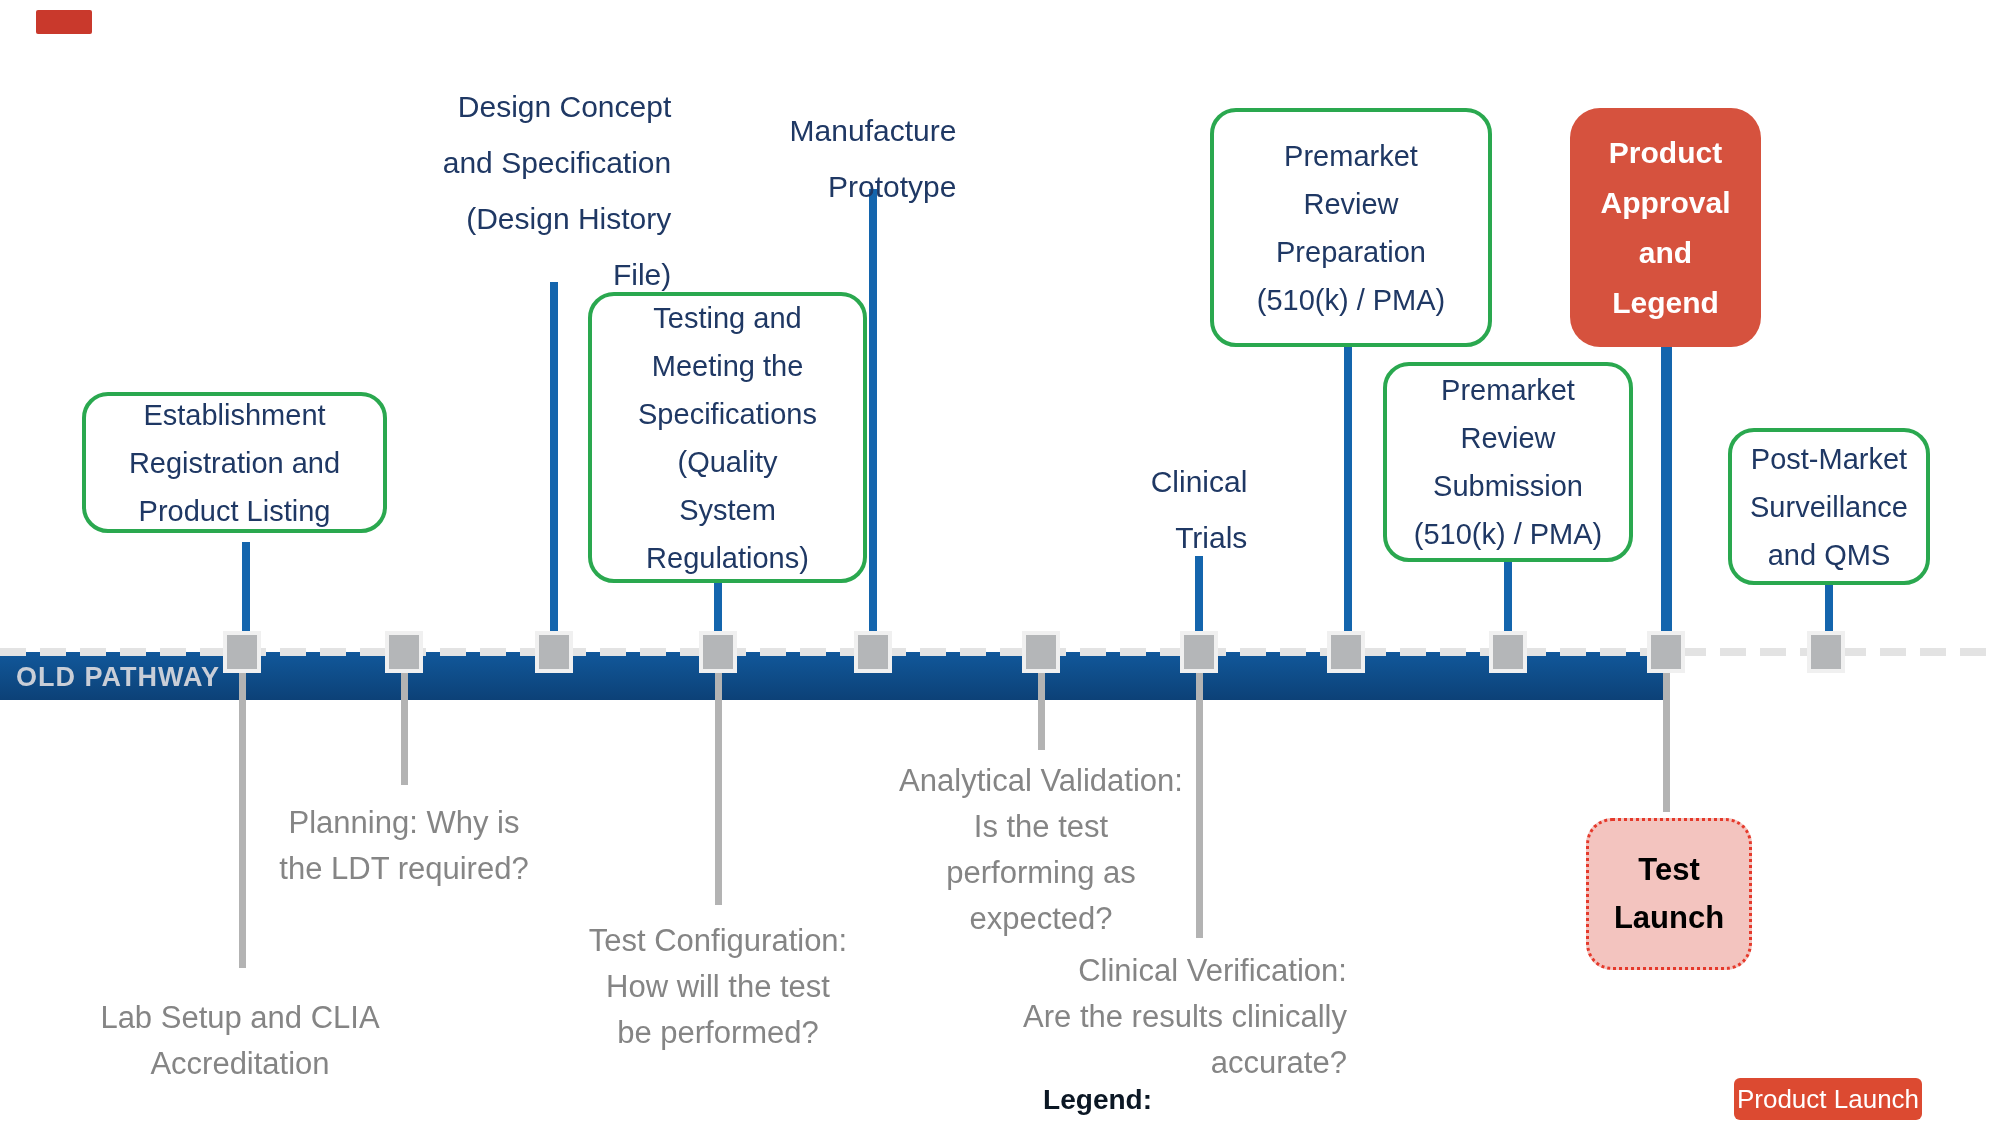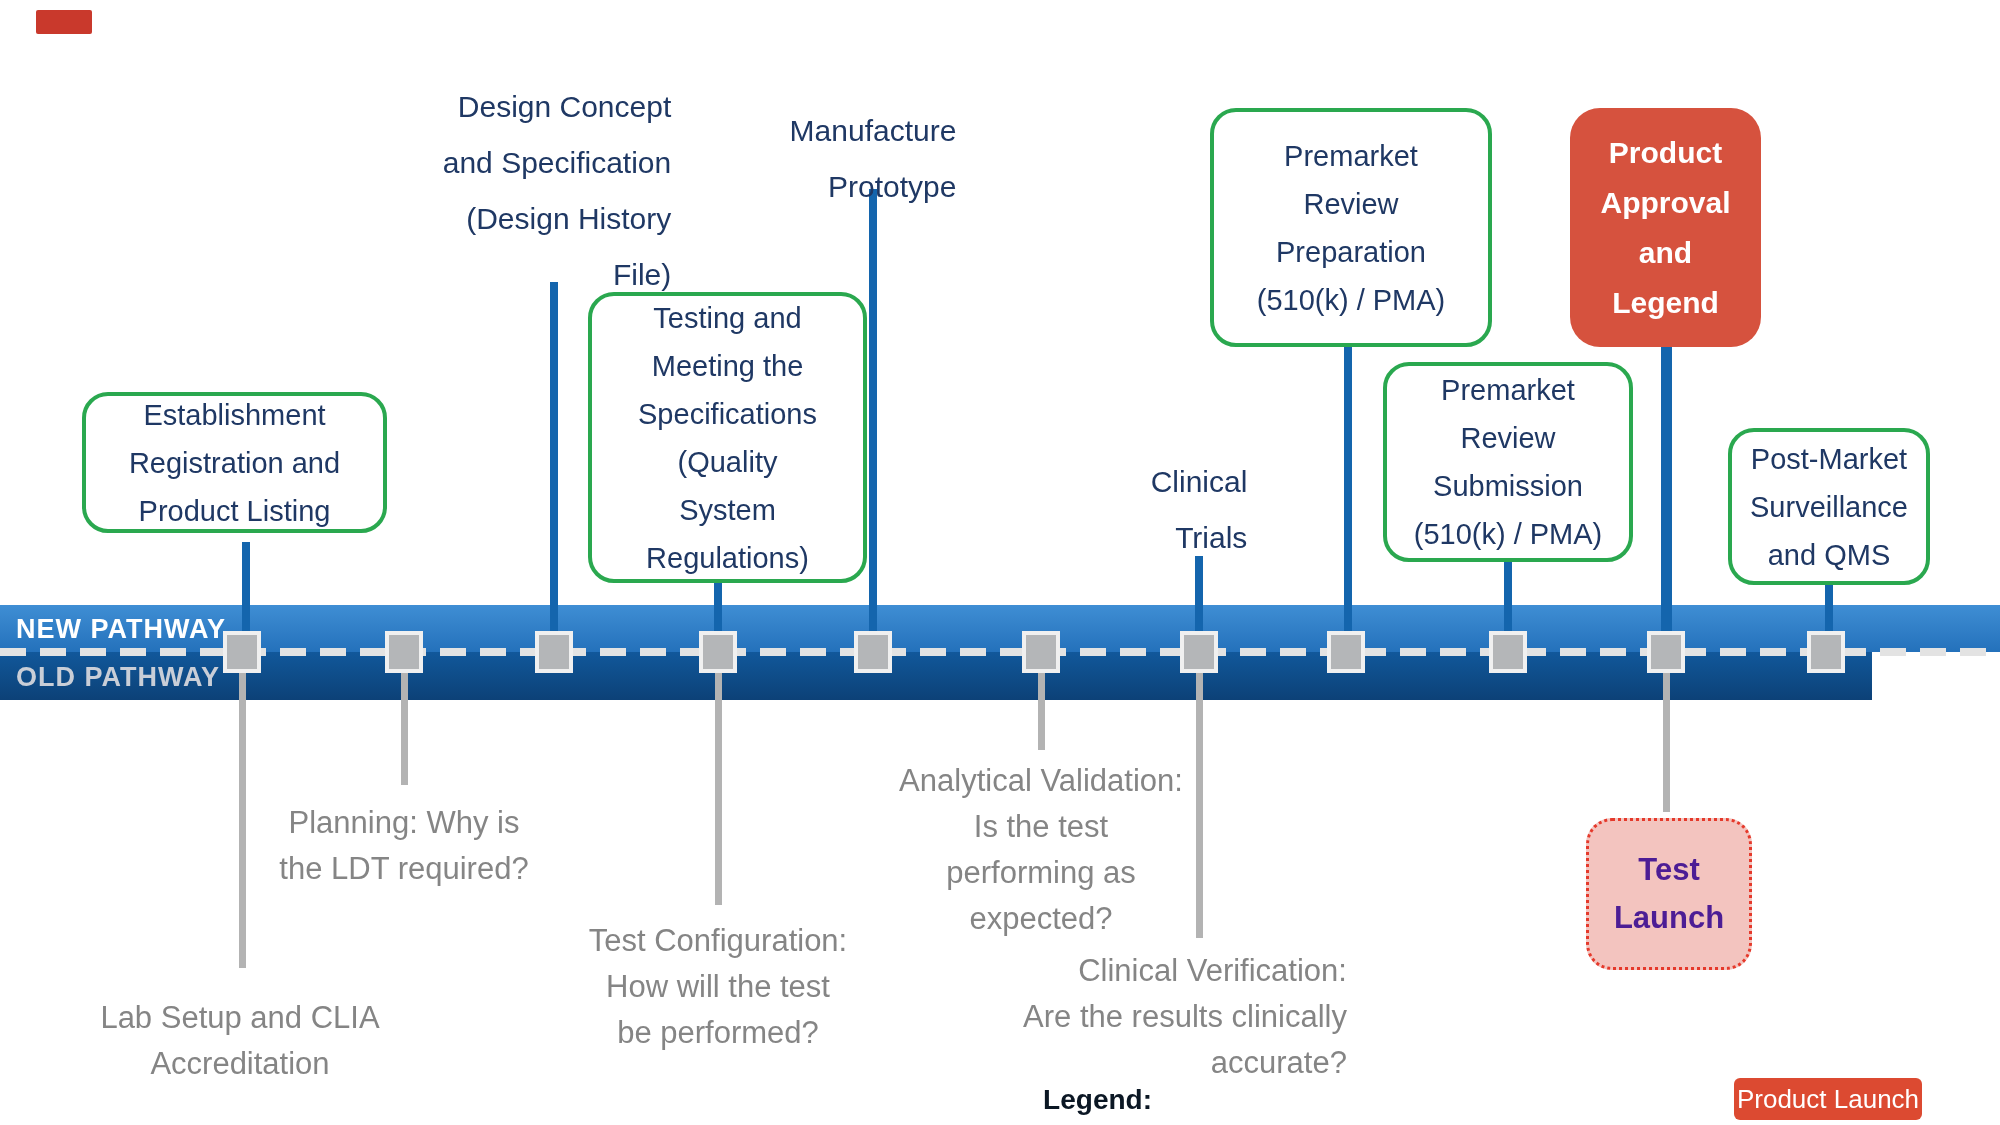--- a/index.html
+++ b/index.html
@@ -21,61 +21,58 @@
     --marker-border:#f0f0f0;
   }
   html,body{margin:0;padding:0;background:#fff;}
   .canvas{
     position:relative;width:2000px;height:1125px;background:#ffffff;overflow:hidden;
     font-family:"Liberation Sans", sans-serif;
   }
   .corner-mark{position:absolute;left:36px;top:10px;width:56px;height:24px;background:#c9392c;border-radius:2px;}
   .bar-new{position:absolute;left:0;top:605px;width:2000px;height:47px;
     background:linear-gradient(180deg,var(--bar-light-1),var(--bar-light-2));z-index:1;}
-  .bar-old{position:absolute;left:0;top:652px;width:1872px;height:48px;
-    background:linear-gradient(180deg,var(--bar-dark-1),var(--bar-dark-2));z-index:1;}
+  .bar-old{position:absolute;left:0;top:652px;width:1624px;height:48px;
+    background:linear-gradient(180deg,var(--bar-dark-1),var(--bar-dark-2));z-index:1;padding-left:40px;}
   .bar-label{position:absolute;left:16px;font-size:27px;font-weight:bold;letter-spacing:1px;white-space:nowrap;}
   .bar-label.new{top:9px;color:#ffffff;}
   .bar-label.old{top:10px;color:#c9ced7;}
   .dash-line{position:absolute;left:0;top:648px;width:2000px;height:8px;z-index:2;
     background:repeating-linear-gradient(90deg,var(--dash) 0,var(--dash) 26px,transparent 26px,transparent 40px);}
   .stem-up{position:absolute;background:var(--blue-stem);z-index:3;}
   .stem-down{position:absolute;background:var(--gray-stem);z-index:3;}
   .marker{position:absolute;width:30px;height:34px;background:var(--marker-fill);
     border:4px solid var(--marker-border);z-index:4;box-sizing:content-box;}
   .node{position:absolute;display:flex;align-items:center;justify-content:center;
     text-align:center;white-space:pre-line;z-index:5;box-sizing:border-box;}
   .node.green-box{border:4px solid var(--green);border-radius:26px;background:#ffffff;
     color:var(--navy-text);font-size:29px;line-height:48px;}
   .node.red-box{background:var(--red-box);border-radius:30px;color:#ffffff;
     font-weight:bold;font-size:30px;line-height:50px;}
   .node.plain{color:var(--navy-text);font-size:30px;line-height:56px;text-align:right;}
   .node.gray-text{color:var(--gray-text);font-size:31px;line-height:46px;}
   .node.pink-box{background:var(--pink-fill);border:3px dotted var(--pink-border);
-    border-radius:26px;color:#4c1d95;font-weight:bold;font-size:31px;line-height:48px;}
+    border-radius:26px;color:#000000;font-weight:bold;font-size:31px;line-height:48px;}
   .legend-label{position:absolute;left:1040px;top:1084px;width:112px;text-align:right;
     font-size:28px;font-weight:bold;color:#0b1724;}
   .legend-green{position:absolute;left:1162px;top:1078px;width:560px;height:42px;
     display:flex;align-items:center;justify-content:center;background:#fff;
     border:3px solid var(--green);border-radius:12px;font-size:25px;color:#101010;
     box-sizing:border-box;white-space:nowrap;}
   .legend-red{position:absolute;left:1734px;top:1078px;width:188px;height:42px;
     display:flex;align-items:center;justify-content:center;background:var(--legend-red);
     border-radius:6px;font-size:26px;color:#ffffff;box-sizing:border-box;white-space:nowrap;}
 </style>
 </head>
 <body>
 
 <div class="canvas">
 
   <div class="corner-mark"></div>
 
-  <div class="bar-new">
-    <span class="bar-label new">NEW PATHWAY</span>
-  </div>
   <div class="bar-old">
     <span class="bar-label old">OLD PATHWAY</span>
   </div>
   <div class="dash-line"></div>
 
   <div id="stems-layer">
       <div class="stem-up" style="left: 242px; top: 542px; width: 8px; height: 110px;"></div>
       <div class="stem-up" style="left: 550px; top: 282px; width: 8px; height: 370px;"></div>
       <div class="stem-up" style="left: 714px; top: 583px; width: 8px; height: 69px;"></div>
       <div class="stem-up" style="left: 869px; top: 189px; width: 8px; height: 463px;"></div>

